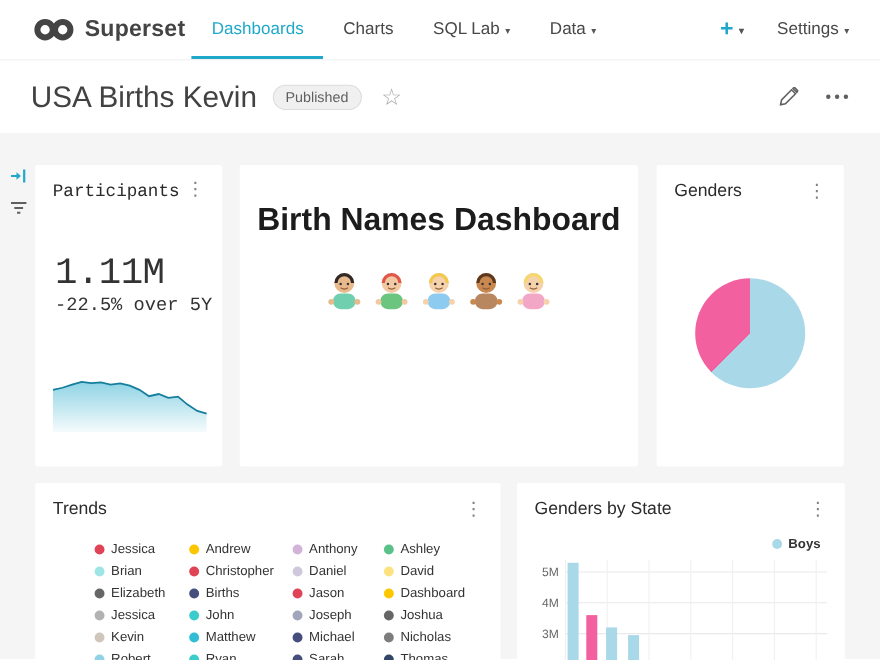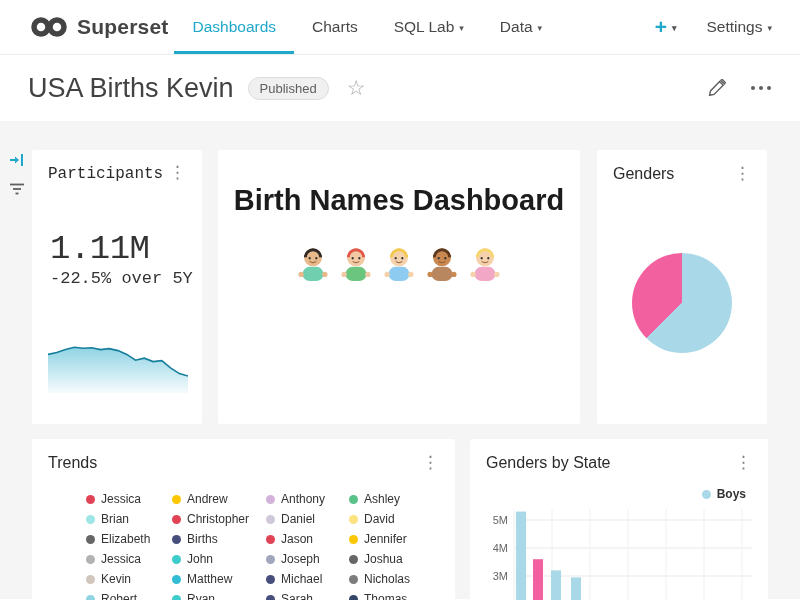--- a/index.html
+++ b/index.html
@@ -272,21 +272,21 @@
           <div class="legend-item">
        <span class="legend-dot" style="background:#454e7c"></span>
        <span class="legend-label">Births</span>
      </div>
           <div class="legend-item">
        <span class="legend-dot" style="background:#e04355"></span>
        <span class="legend-label">Jason</span>
      </div>
           <div class="legend-item">
        <span class="legend-dot" style="background:#fcc700"></span>
-       <span class="legend-label">Jennifer</span>
+       <span class="legend-label">Dashboard</span>
      </div>
           <div class="legend-item">
        <span class="legend-dot" style="background:#b2b2b2"></span>
        <span class="legend-label">Jessica</span>
      </div>
           <div class="legend-item">
        <span class="legend-dot" style="background:#3ccccb"></span>
        <span class="legend-label">John</span>
      </div>
           <div class="legend-item">

